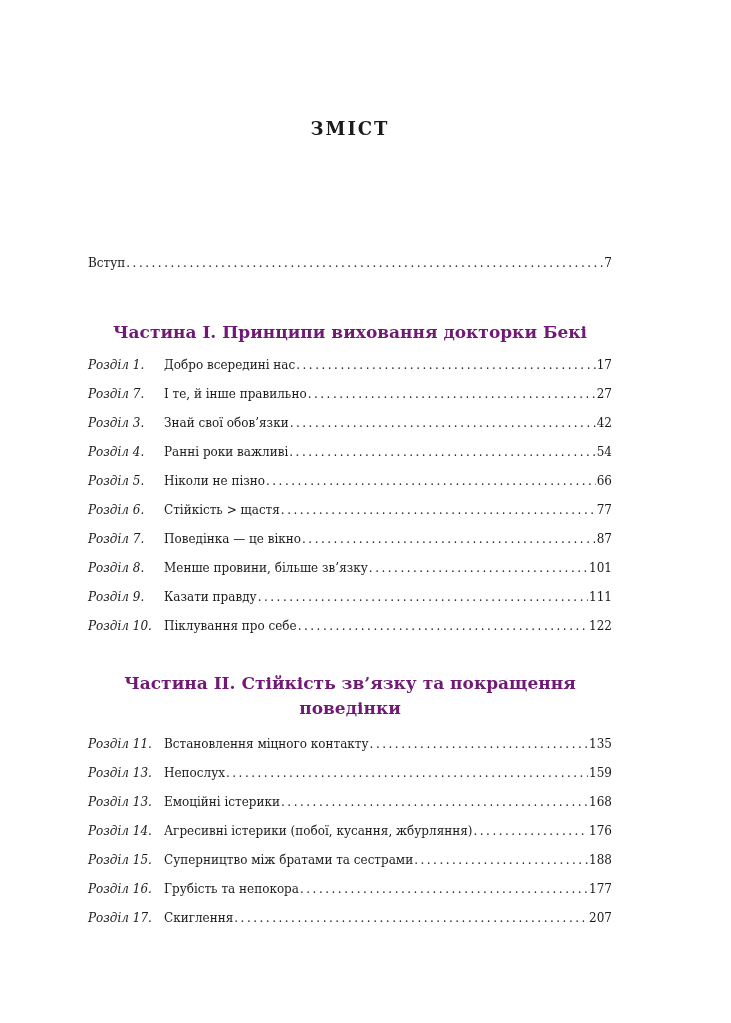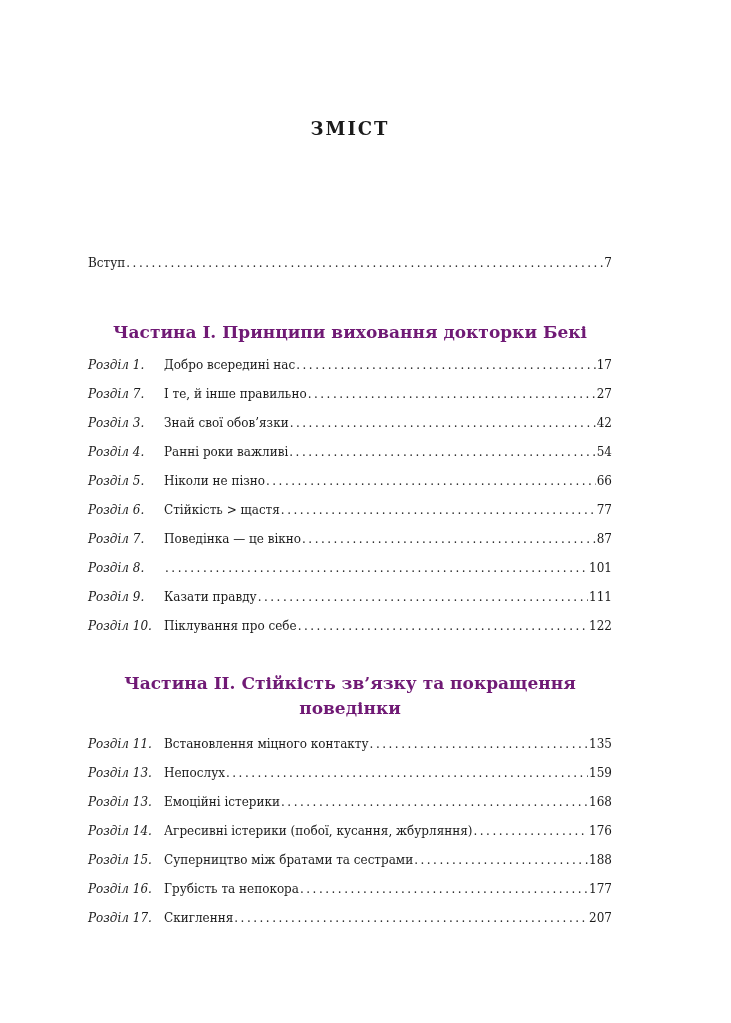--- a/index.html
+++ b/index.html
@@ -132,20 +132,21 @@
           <span class="page-num">77</span>
         </div>
         <div class="row">
           <span class="chapter-label">Розділ 7.</span>
           <span class="chapter-title">Поведінка — це вікно</span>
           <span class="dots"></span>
           <span class="page-num">87</span>
         </div>
         <div class="row">
           <span class="chapter-label">Розділ 8.</span>
+          <span class="chapter-title">Менше провини, більше зв’язку</span>
           <span class="dots"></span>
           <span class="page-num">101</span>
         </div>
         <div class="row">
           <span class="chapter-label">Розділ 9.</span>
           <span class="chapter-title">Казати правду</span>
           <span class="dots"></span>
           <span class="page-num">111</span>
         </div>
         <div class="row">

